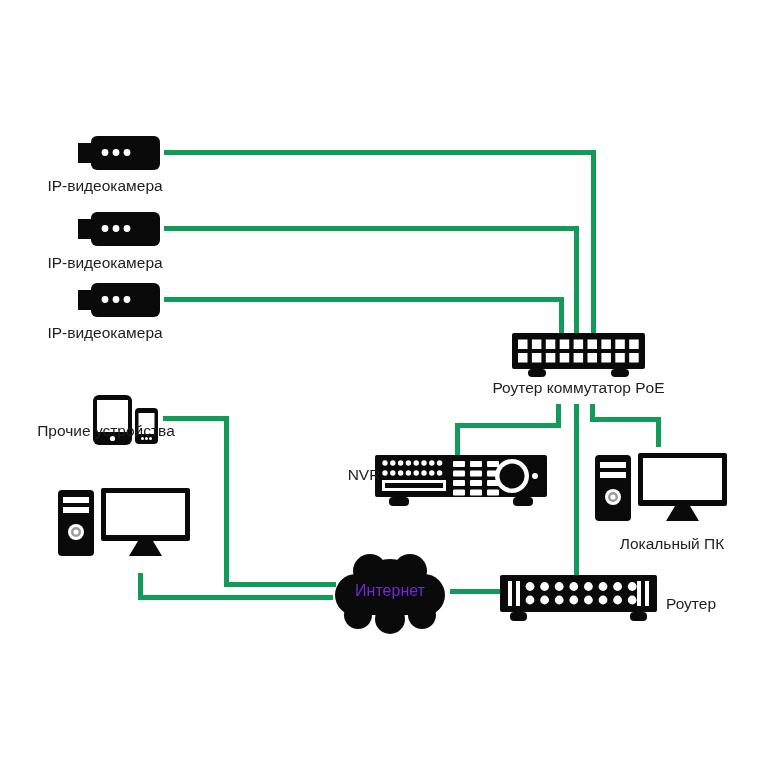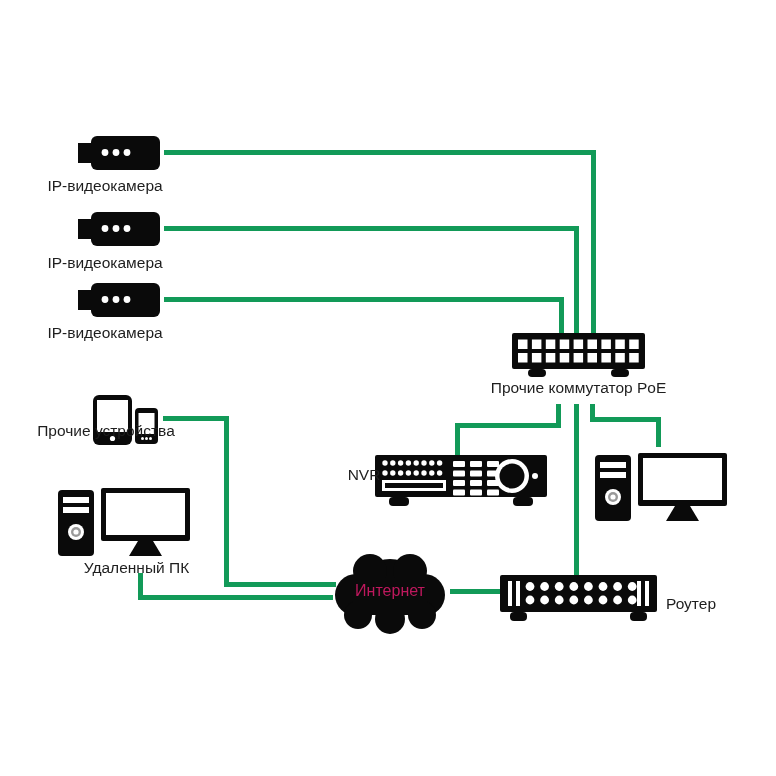--- a/index.html
+++ b/index.html
@@ -15,21 +15,21 @@
   }
   .seg{position:absolute;background:var(--color-line);z-index:1;}
   .seg.h{height:5px;}
   .seg.v{width:5px;}
   .node{position:absolute;z-index:2;color:var(--color-device);line-height:0;}
   .lbl{
     position:absolute;z-index:3;color:var(--color-text);
     font-size:15.5px;line-height:18px;text-align:center;white-space:nowrap;
   }
   .lbl.left{text-align:left;}
-  .lbl.cloud{color:#be185d;font-size:16px;z-index:4;}
+  .lbl.cloud{color:#6d28d9;font-size:16px;z-index:4;}
 </style>
 </head>
 <body>
 
 <div class="stage">
 
   <div class="seg h" style="left:164px;top:150px;width:432px"></div>
   <div class="seg v" style="left:591px;top:150px;height:186px"></div>
 
   <div class="seg h" style="left:164px;top:226px;width:415px"></div>
@@ -110,21 +110,21 @@
           <rect x="33.8" y="20" width="9.5" height="9.5"></rect>
           <rect x="47.7" y="20" width="9.5" height="9.5"></rect>
           <rect x="61.6" y="20" width="9.5" height="9.5"></rect>
           <rect x="75.5" y="20" width="9.5" height="9.5"></rect>
           <rect x="89.4" y="20" width="9.5" height="9.5"></rect>
           <rect x="103.3" y="20" width="9.5" height="9.5"></rect>
           <rect x="117.2" y="20" width="9.5" height="9.5"></rect>
       </g>
     </svg>
   </div>
-  <div class="lbl" style="left:488px;top:379px;width:181px">Прочие коммутатор PoE</div>
+  <div class="lbl" style="left:488px;top:379px;width:181px">Роутер коммутатор PoE</div>
 
   <div class="node" style="left:375px;top:455px">
     <svg width="172" height="52" viewBox="0 0 172 52">
       <rect x="0" y="0" width="172" height="42" rx="2" fill="currentColor"></rect>
       <rect x="14" y="42" width="20" height="9" rx="4" fill="currentColor"></rect>
       <rect x="138" y="42" width="20" height="9" rx="4" fill="currentColor"></rect>
       <g fill="#fff">
         <circle cx="10" cy="8" r="2.7"></circle>
           <circle cx="17.8" cy="8" r="2.7"></circle>
           <circle cx="25.6" cy="8" r="2.7"></circle>
@@ -171,20 +171,21 @@
       <rect x="5" y="9" width="26" height="6" fill="#fff"></rect>
       <rect x="5" y="19" width="26" height="6" fill="#fff"></rect>
       <circle cx="18" cy="44" r="8" fill="#fff"></circle>
         <circle cx="18" cy="44" r="5" fill="#9a9a9a"></circle>
         <circle cx="18" cy="44" r="2.6" fill="#fff"></circle>
       <rect x="43" y="0" width="89" height="53" rx="2" fill="currentColor"></rect>
       <rect x="48" y="5" width="79" height="42" fill="#fff"></rect>
       <polygon points="80,53 95,53 104,68 71,68" fill="currentColor"></polygon>
     </svg>
   </div>
+  <div class="lbl" style="left:596px;top:535px;width:152px">Локальный ПК</div>
 
   <div class="node" style="left:500px;top:575px">
     <svg width="157" height="46" viewBox="0 0 157 46">
       <rect x="0" y="0" width="157" height="37" rx="2" fill="currentColor"></rect>
       <rect x="10" y="37" width="17" height="9" rx="4" fill="currentColor"></rect>
       <rect x="130" y="37" width="17" height="9" rx="4" fill="currentColor"></rect>
       <g fill="#fff">
         <rect x="8" y="6" width="4" height="25"></rect>
           <rect x="16" y="6" width="4" height="25"></rect>
         <rect x="137" y="6" width="4" height="25"></rect>
@@ -247,15 +248,14 @@
       <rect x="5" y="9" width="26" height="6" fill="#fff"></rect>
       <rect x="5" y="19" width="26" height="6" fill="#fff"></rect>
       <circle cx="18" cy="44" r="8" fill="#fff"></circle>
         <circle cx="18" cy="44" r="5" fill="#9a9a9a"></circle>
         <circle cx="18" cy="44" r="2.6" fill="#fff"></circle>
       <rect x="43" y="0" width="89" height="53" rx="2" fill="currentColor"></rect>
       <rect x="48" y="5" width="79" height="42" fill="#fff"></rect>
       <polygon points="80,53 95,53 104,68 71,68" fill="currentColor"></polygon>
     </svg>
   </div>
-  <div class="lbl" style="left:59px;top:559px;width:155px">Удаленный ПК</div>
 
 </div>
 
 </body></html>

